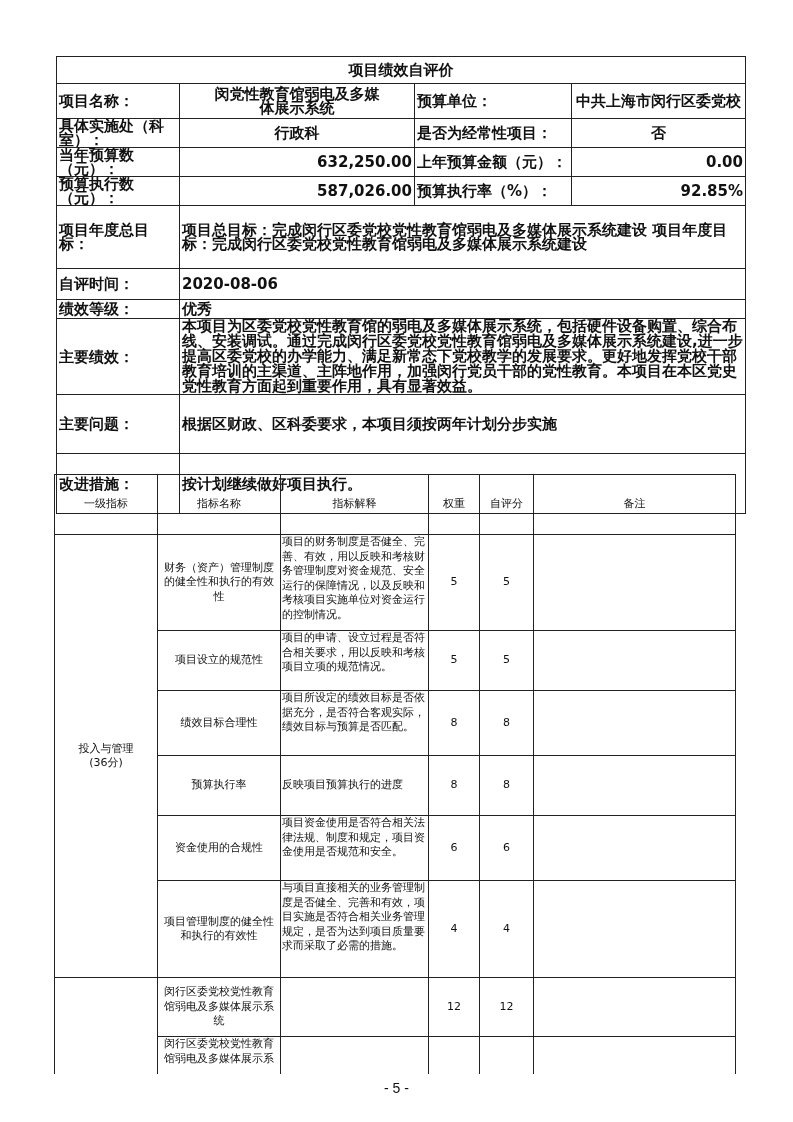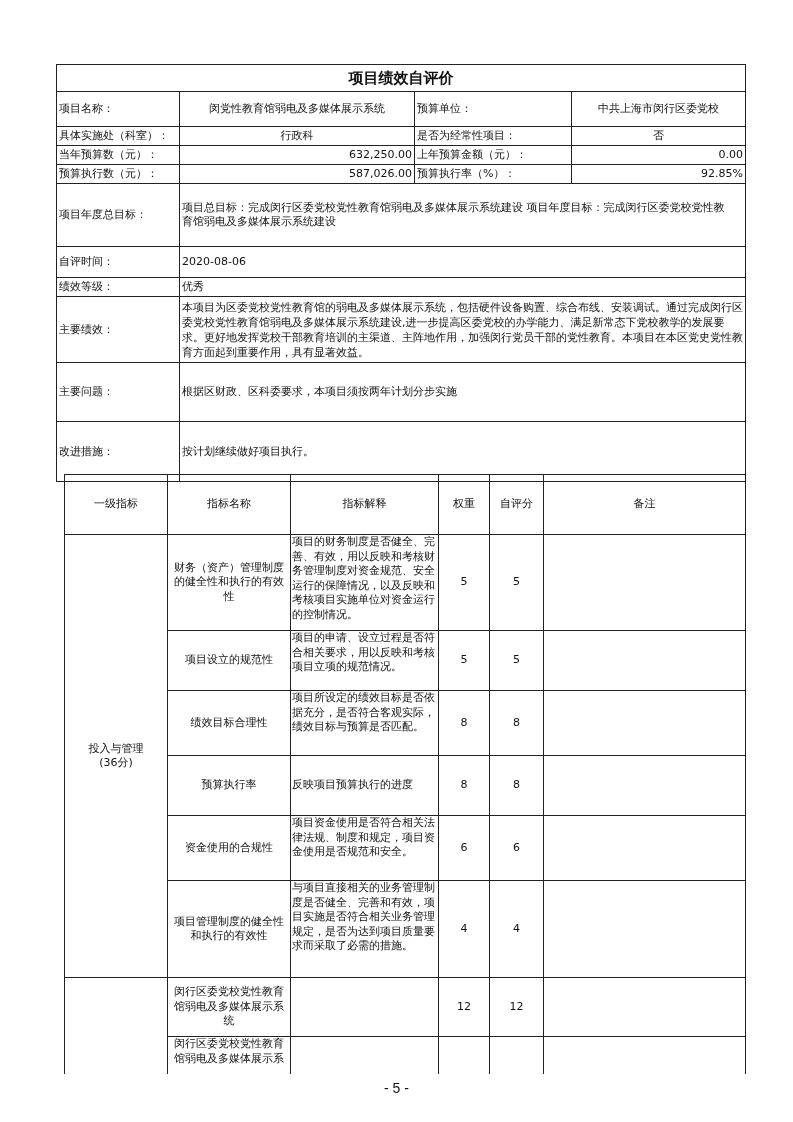--- a/index.html
+++ b/index.html
@@ -1,24 +1,24 @@
 <!DOCTYPE html>
 <html><head>
 <meta charset="utf-8">
 <style>
   html, body { margin: 0; padding: 0; background: #ffffff; }
   body { width: 793px; height: 1122px; position: relative; overflow: hidden;
          font-family: "DejaVu Sans", "Liberation Sans", sans-serif; color: #111; }
-  .t1 { position: absolute; left: 56px; top: 64px; width: 689px; border-collapse: collapse; table-layout: fixed; }
-  .t1 td { border: 1.3px solid #222; font-size: 11px; line-height: 14px; padding: 0 2px; vertical-align: middle; overflow: hidden; }
+  .t1 { position: absolute; left: 56px; top: 56px; width: 689px; border-collapse: collapse; table-layout: fixed; }
+  .t1 td { border: 1.3px solid #222; font-size: 15px; line-height: 14px; padding: 0 2px; vertical-align: middle; overflow: hidden; font-weight: bold; }
   .t1 .title { font-size: 15px; font-weight: bold; text-align: center; height: 26px; }
   .c { text-align: center; }
   .r { text-align: right; }
   .l { text-align: left; }
-  .t2 { position: absolute; left: 64px; top: 474px; width: 681px; border-collapse: collapse; table-layout: fixed; }
+  .t2 { position: absolute; left: 54px; top: 474px; width: 681px; border-collapse: collapse; table-layout: fixed; }
   .t2 td { border: 1.3px solid #222; font-size: 11px; line-height: 14.5px; padding: 0 1px; vertical-align: middle; overflow: hidden; }
   .t2 .hdr td { height: 59px; text-align: center; }
   .t2 .expl { text-align: left; vertical-align: top; margin-top: 24px; }
   .t2 .nobottom { border-bottom: none; }
   .page-num { position: absolute; top: 1080px; left: 0; width: 793px; text-align: center;
               font-family: "Liberation Sans", sans-serif; font-size: 14px; }
 </style>
 </head>
 <body>
 

